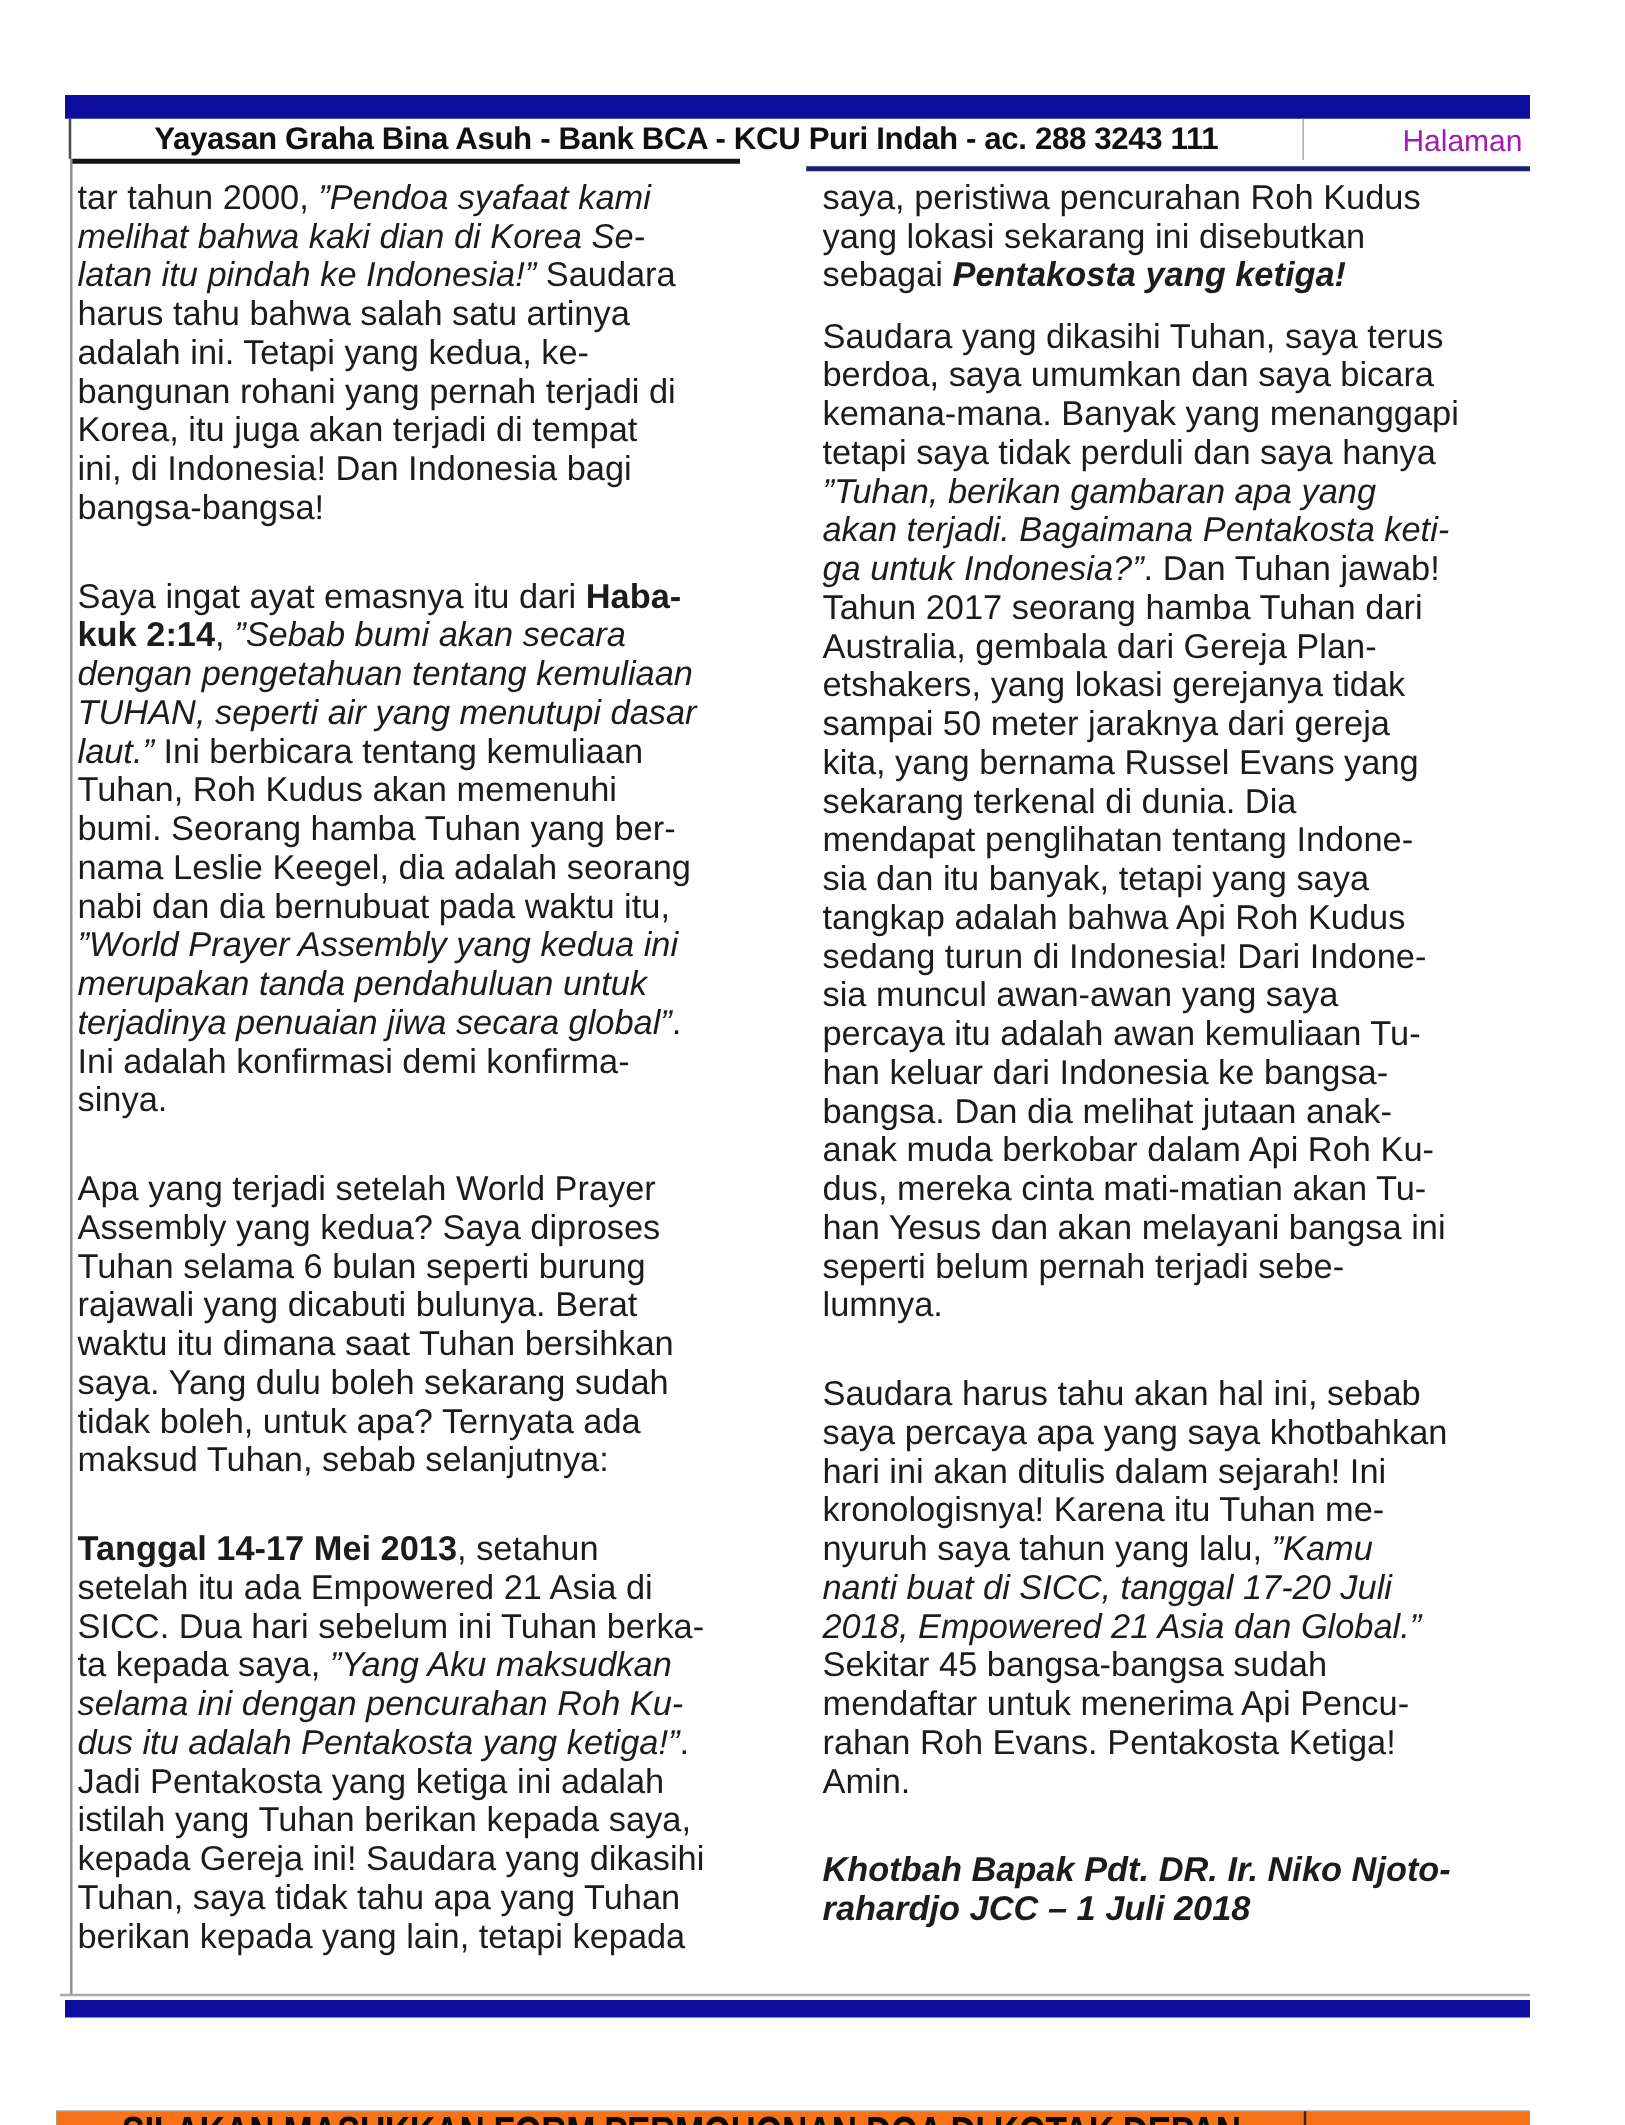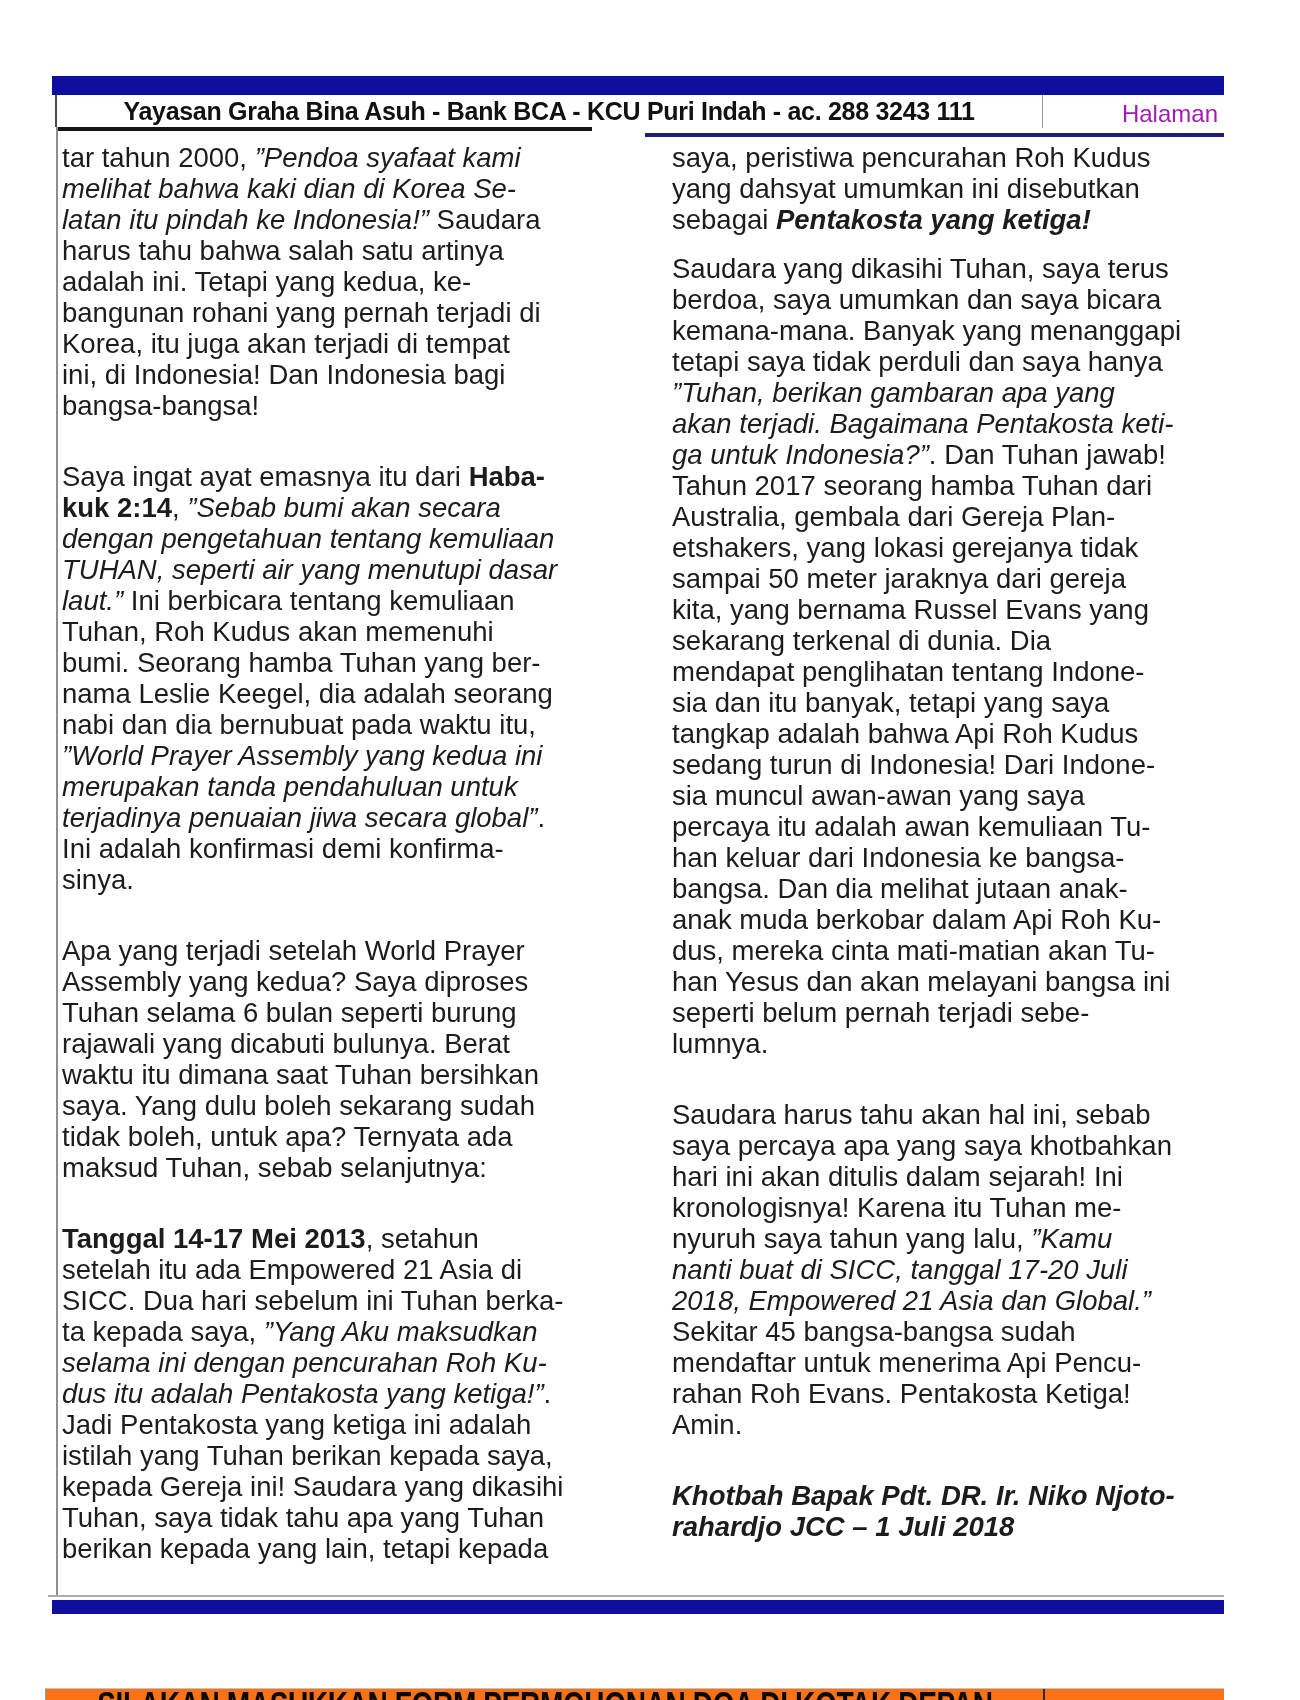--- a/index.html
+++ b/index.html
@@ -14,21 +14,21 @@
   .header-page{position:absolute;left:1042px;top:100px;width:196px;text-align:right;
                font-size:24px;color:#a21caf;}
   .rule-left{position:absolute;left:56px;top:127px;width:536px;height:4px;background:#141414;}
   .rule-right{position:absolute;left:645px;top:133px;width:603px;height:4px;background:#1d1d7a;}
   
   .vborder-left{position:absolute;left:56px;top:127px;width:2px;height:1469px;background:#8f8f8f;}
   .vborder-right{position:absolute;left:1246px;top:133px;width:2px;height:1463px;background:#8f8f8f;}
   
   .col{position:absolute;top:142px;font-size:27.5px;line-height:31px;color:#1c1c1c;}
   #col-left{left:62px;width:562px;}
-  #col-right{left:672px;width:596px;}
+  #col-right{left:658px;width:596px;}
   .para{margin:0 0 40px 0;}
   .para.tight{margin-top:-22px;}
   .tl{white-space:nowrap;}
   .s-r{font-style:normal;font-weight:400;}
   .s-i{font-style:italic;font-weight:400;}
   .s-b{font-style:normal;font-weight:700;}
   .s-bi{font-style:italic;font-weight:700;}
   
   .footer-hline{position:absolute;left:48px;top:1595px;width:1200px;height:2px;background:#ababab;}
   .footer-bar{position:absolute;left:52px;top:1600px;width:1196px;height:14px;background:#0d0d9e;}
@@ -106,21 +106,21 @@
         <div class="tl"><span class="s-r">Jadi Pentakosta yang ketiga ini adalah</span></div>
         <div class="tl"><span class="s-r">istilah yang Tuhan berikan kepada saya,</span></div>
         <div class="tl"><span class="s-r">kepada Gereja ini! Saudara yang dikasihi</span></div>
         <div class="tl"><span class="s-r">Tuhan, saya tidak tahu apa yang Tuhan</span></div>
         <div class="tl"><span class="s-r">berikan kepada yang lain, tetapi kepada</span></div>
       </div>
     </div>
   <div id="col-right" class="col">
       <div class="para">
         <div class="tl"><span class="s-r">saya, peristiwa pencurahan Roh Kudus</span></div>
-        <div class="tl"><span class="s-r">yang dahsyat umumkan ini disebutkan</span></div>
+        <div class="tl"><span class="s-r">yang lokasi sekarang ini disebutkan</span></div>
         <div class="tl"><span class="s-r">sebagai </span><span class="s-bi">Pentakosta yang ketiga!</span></div>
       </div>
       <div class="para tight">
         <div class="tl"><span class="s-r">Saudara yang dikasihi Tuhan, saya terus</span></div>
         <div class="tl"><span class="s-r">berdoa, saya umumkan dan saya bicara</span></div>
         <div class="tl"><span class="s-r">kemana-mana. Banyak yang menanggapi</span></div>
         <div class="tl"><span class="s-r">tetapi saya tidak perduli dan saya hanya</span></div>
         <div class="tl"><span class="s-i">”Tuhan, berikan gambaran apa yang</span></div>
         <div class="tl"><span class="s-i">akan terjadi. Bagaimana Pentakosta keti-</span></div>
         <div class="tl"><span class="s-i">ga untuk Indonesia?”</span><span class="s-r">. Dan Tuhan jawab!</span></div>

